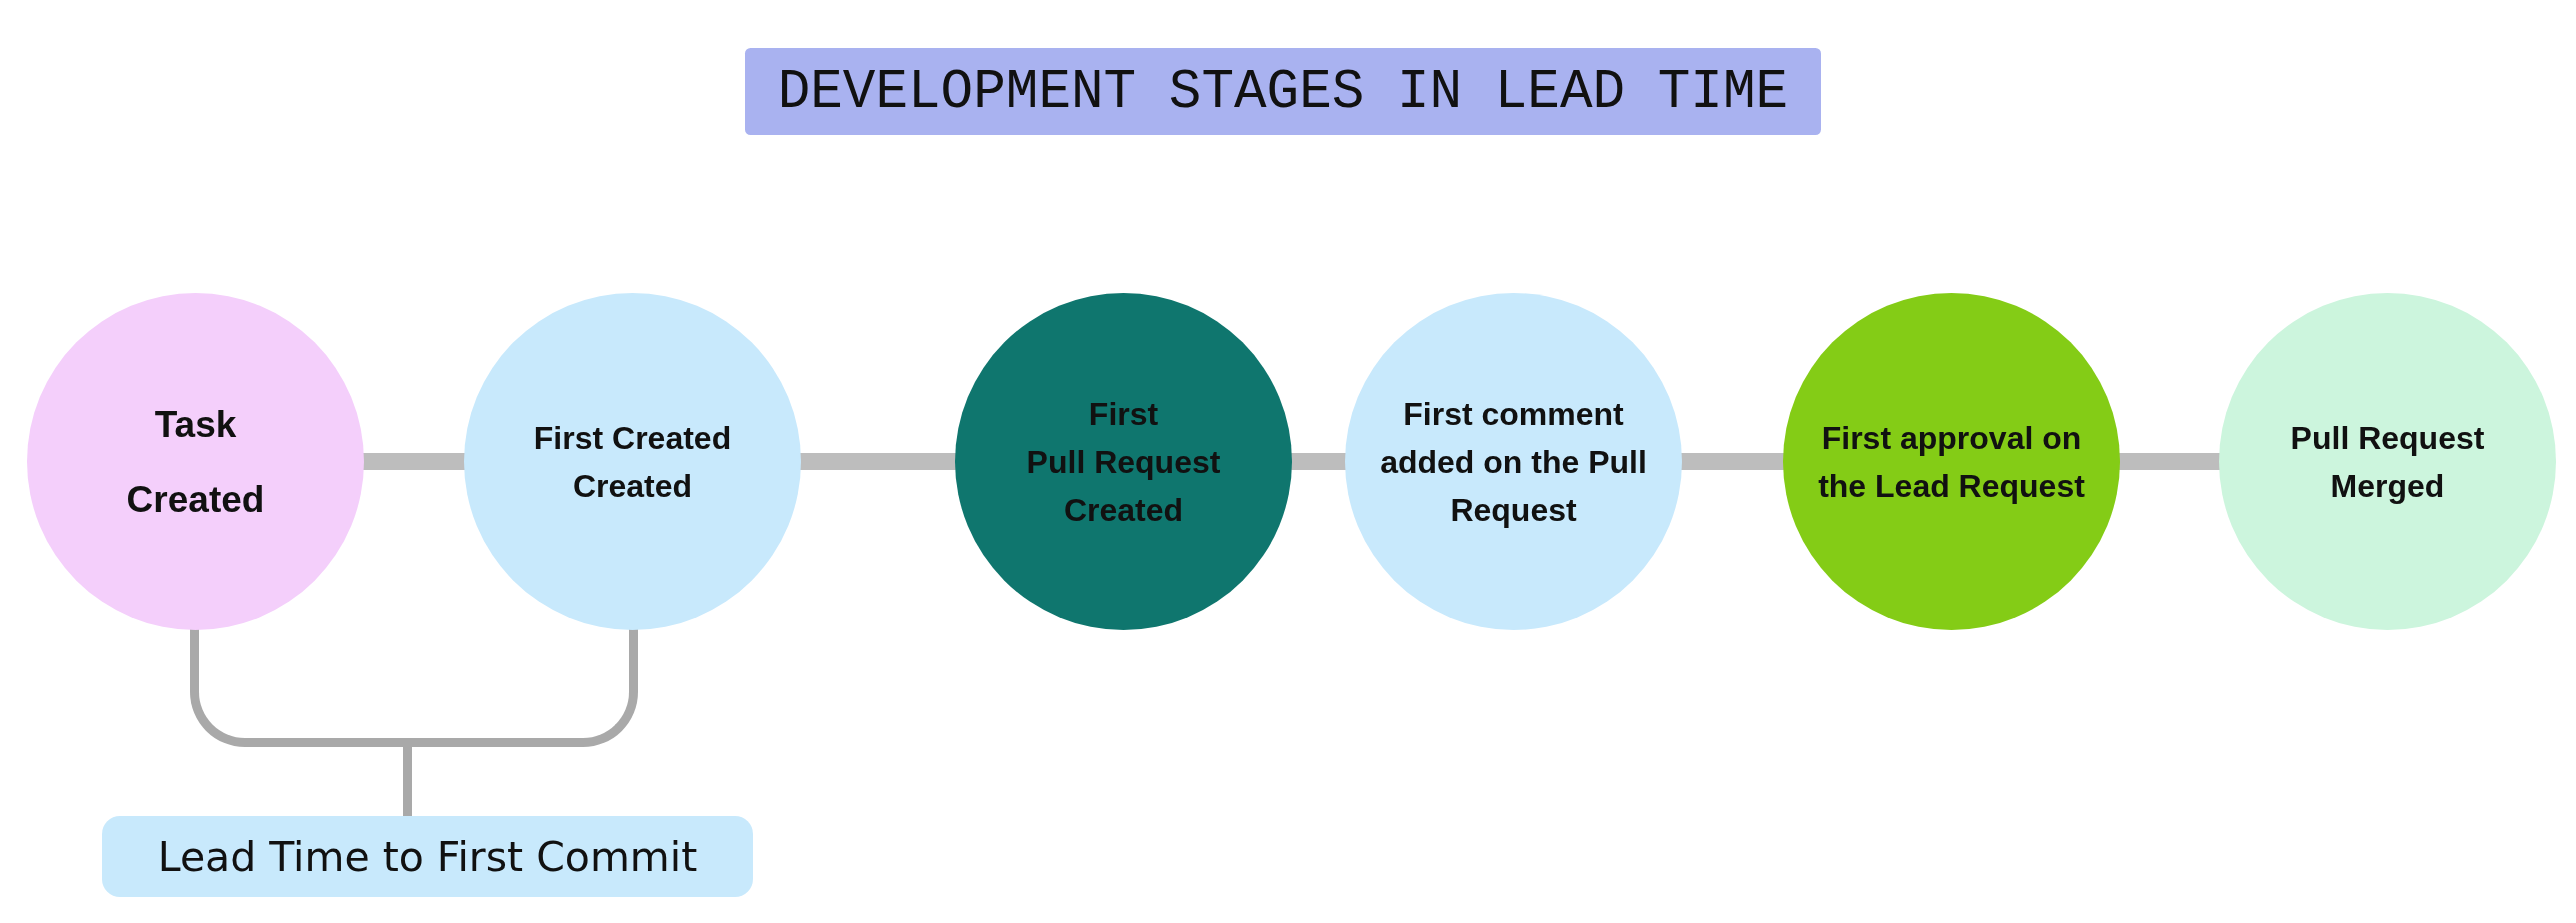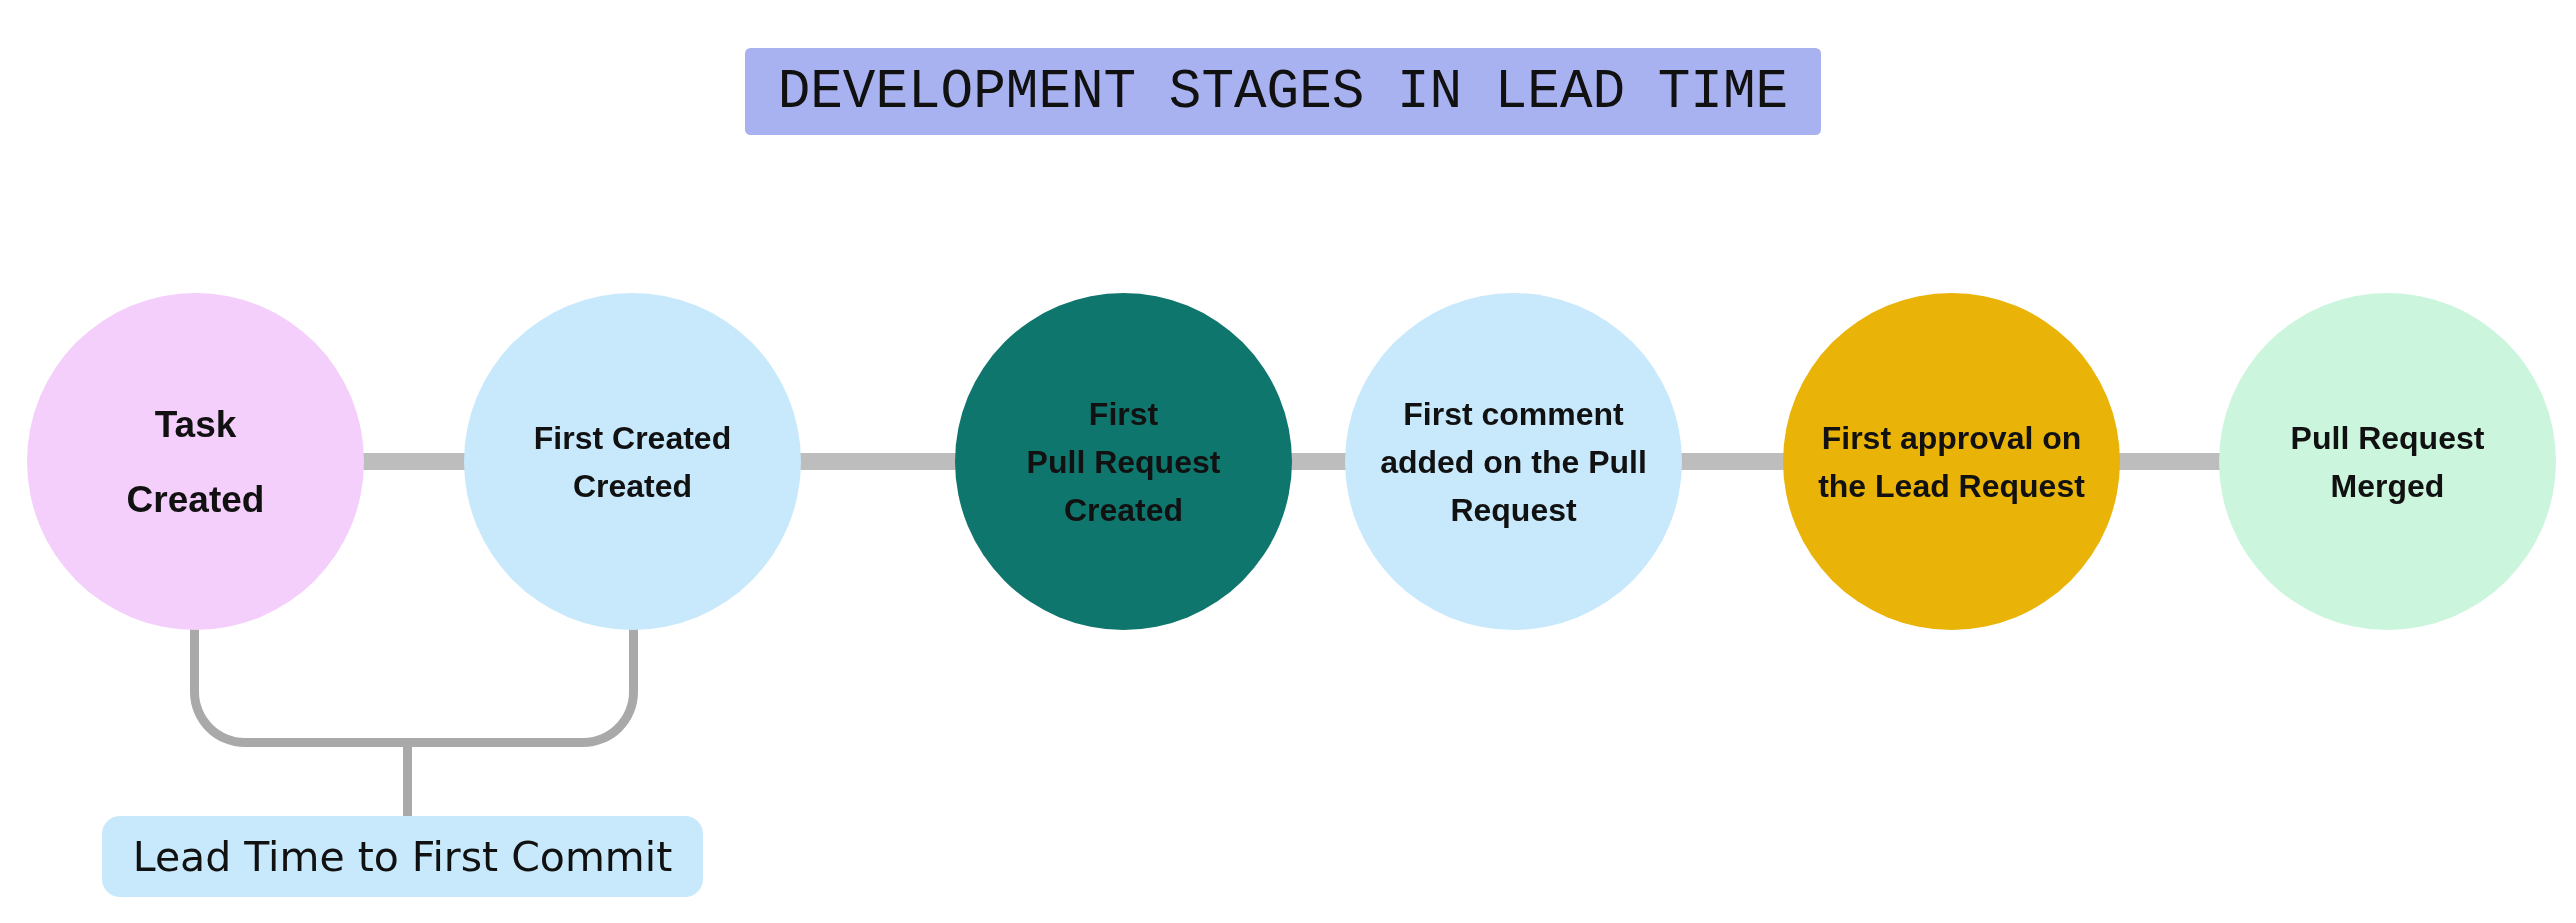--- a/index.html
+++ b/index.html
@@ -81,21 +81,21 @@
     left: 403px; top: 743px;
     width: 9px; height: 74px;
     background: #a9a9a9;
     z-index: 0;
   }
 
   
   .annotation-box {
     position: absolute;
     left: 102px; top: 816px;
-    width: 601px; height: 81px;
+    width: 651px; height: 81px;
     background: #c8e9fc;
     border-radius: 18px;
     display: flex; align-items: center; justify-content: center;
     z-index: 2;
   }
   .annotation-text {
     font-family: "DejaVu Sans", sans-serif;
     font-size: 41px;
     font-weight: 400;
     white-space: nowrap;
@@ -127,21 +127,21 @@
     <div class="line">Pull Request</div>
     <div class="line">Created</div>
   </div>
 
   <div class="stage" style="left: 1345px; background: rgb(200, 233, 252);">
     <div class="line">First comment</div>
     <div class="line">added on the Pull</div>
     <div class="line">Request</div>
   </div>
 
-  <div class="stage" style="left: 1783px; background: #eab308;">
+  <div class="stage" style="left: 1783px; background: #84cc16;">
     <div class="line">First approval on</div>
     <div class="line">the Lead Request</div>
   </div>
 
   <div class="stage" style="left: 2219px; background: rgb(204, 245, 221);">
     <div class="line">Pull Request</div>
     <div class="line">Merged</div>
   </div>
 
   <div class="bracket"></div>

